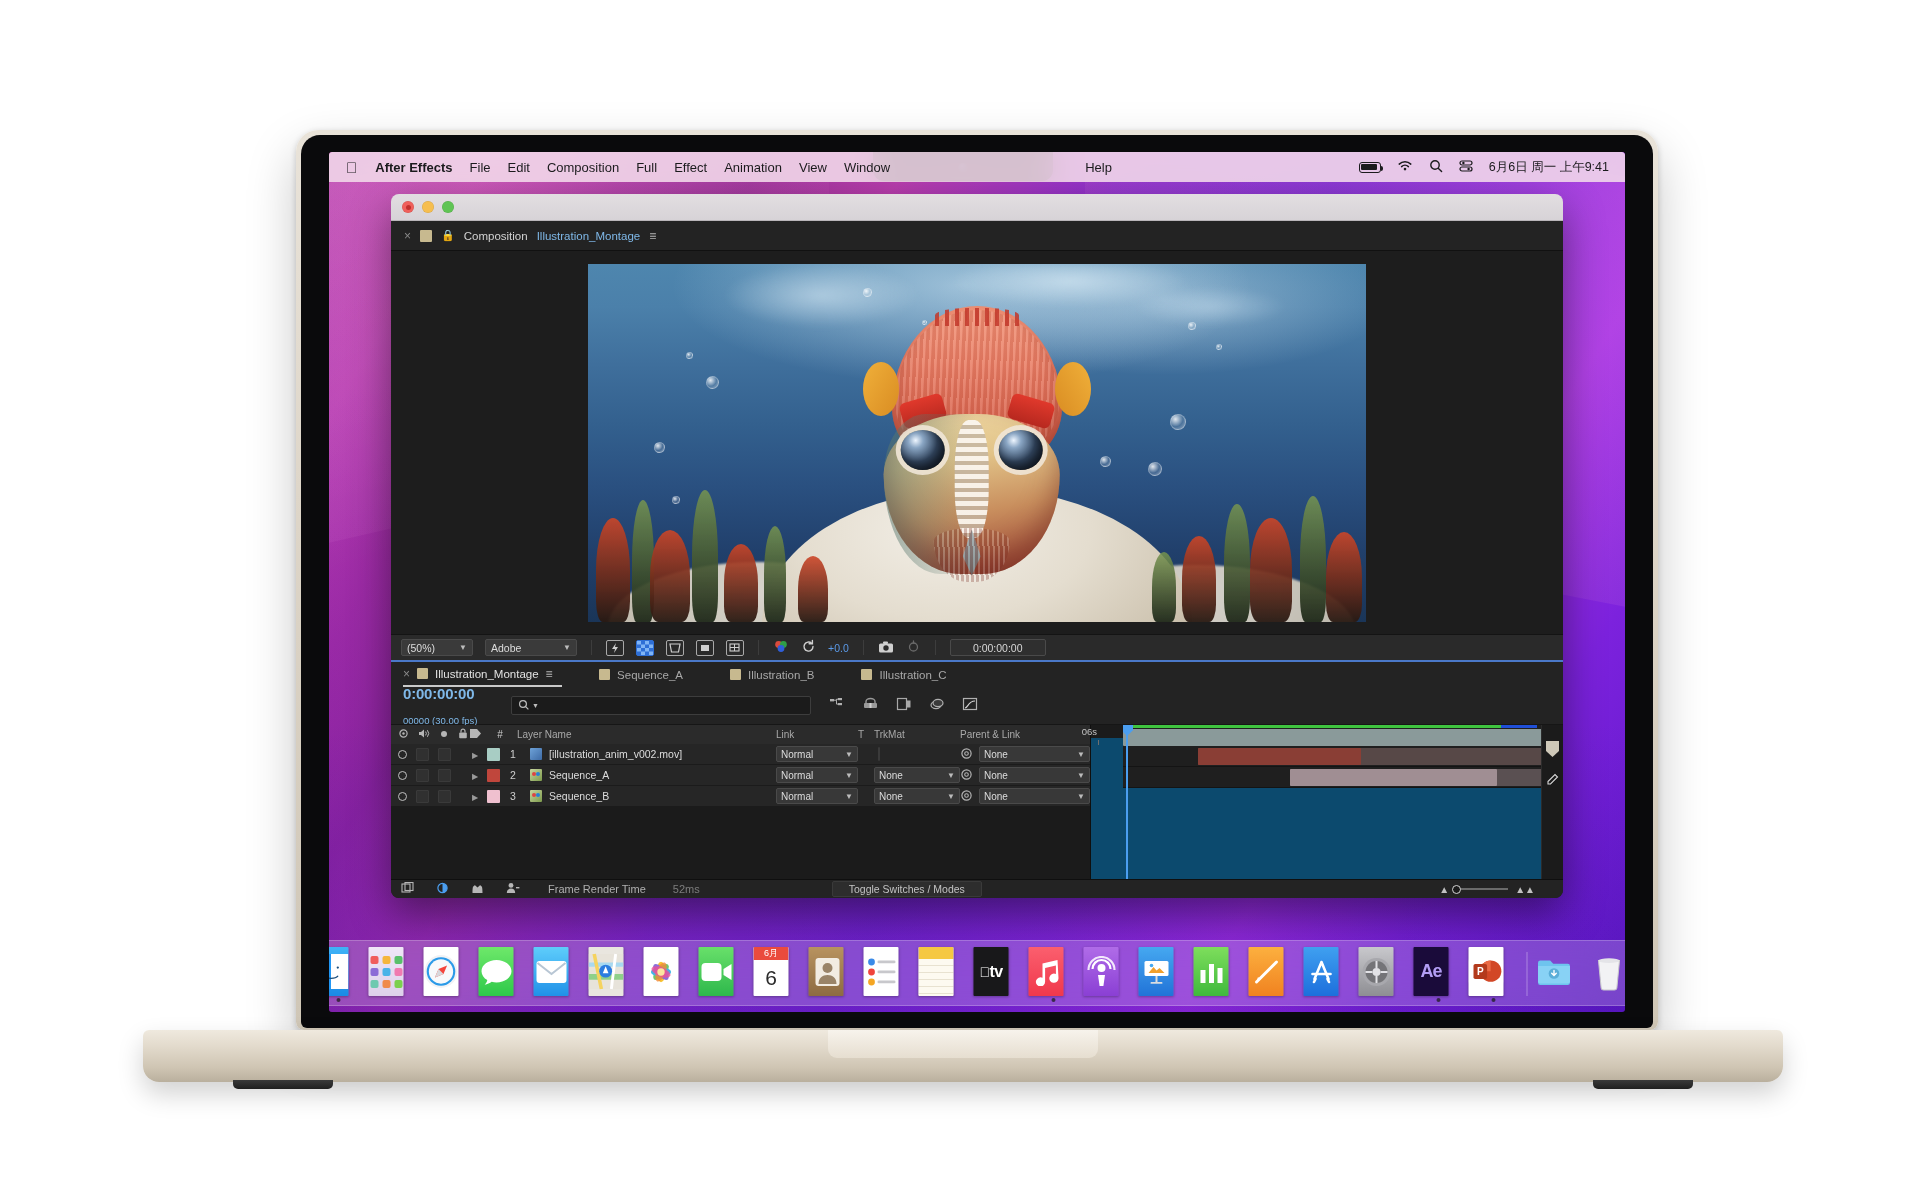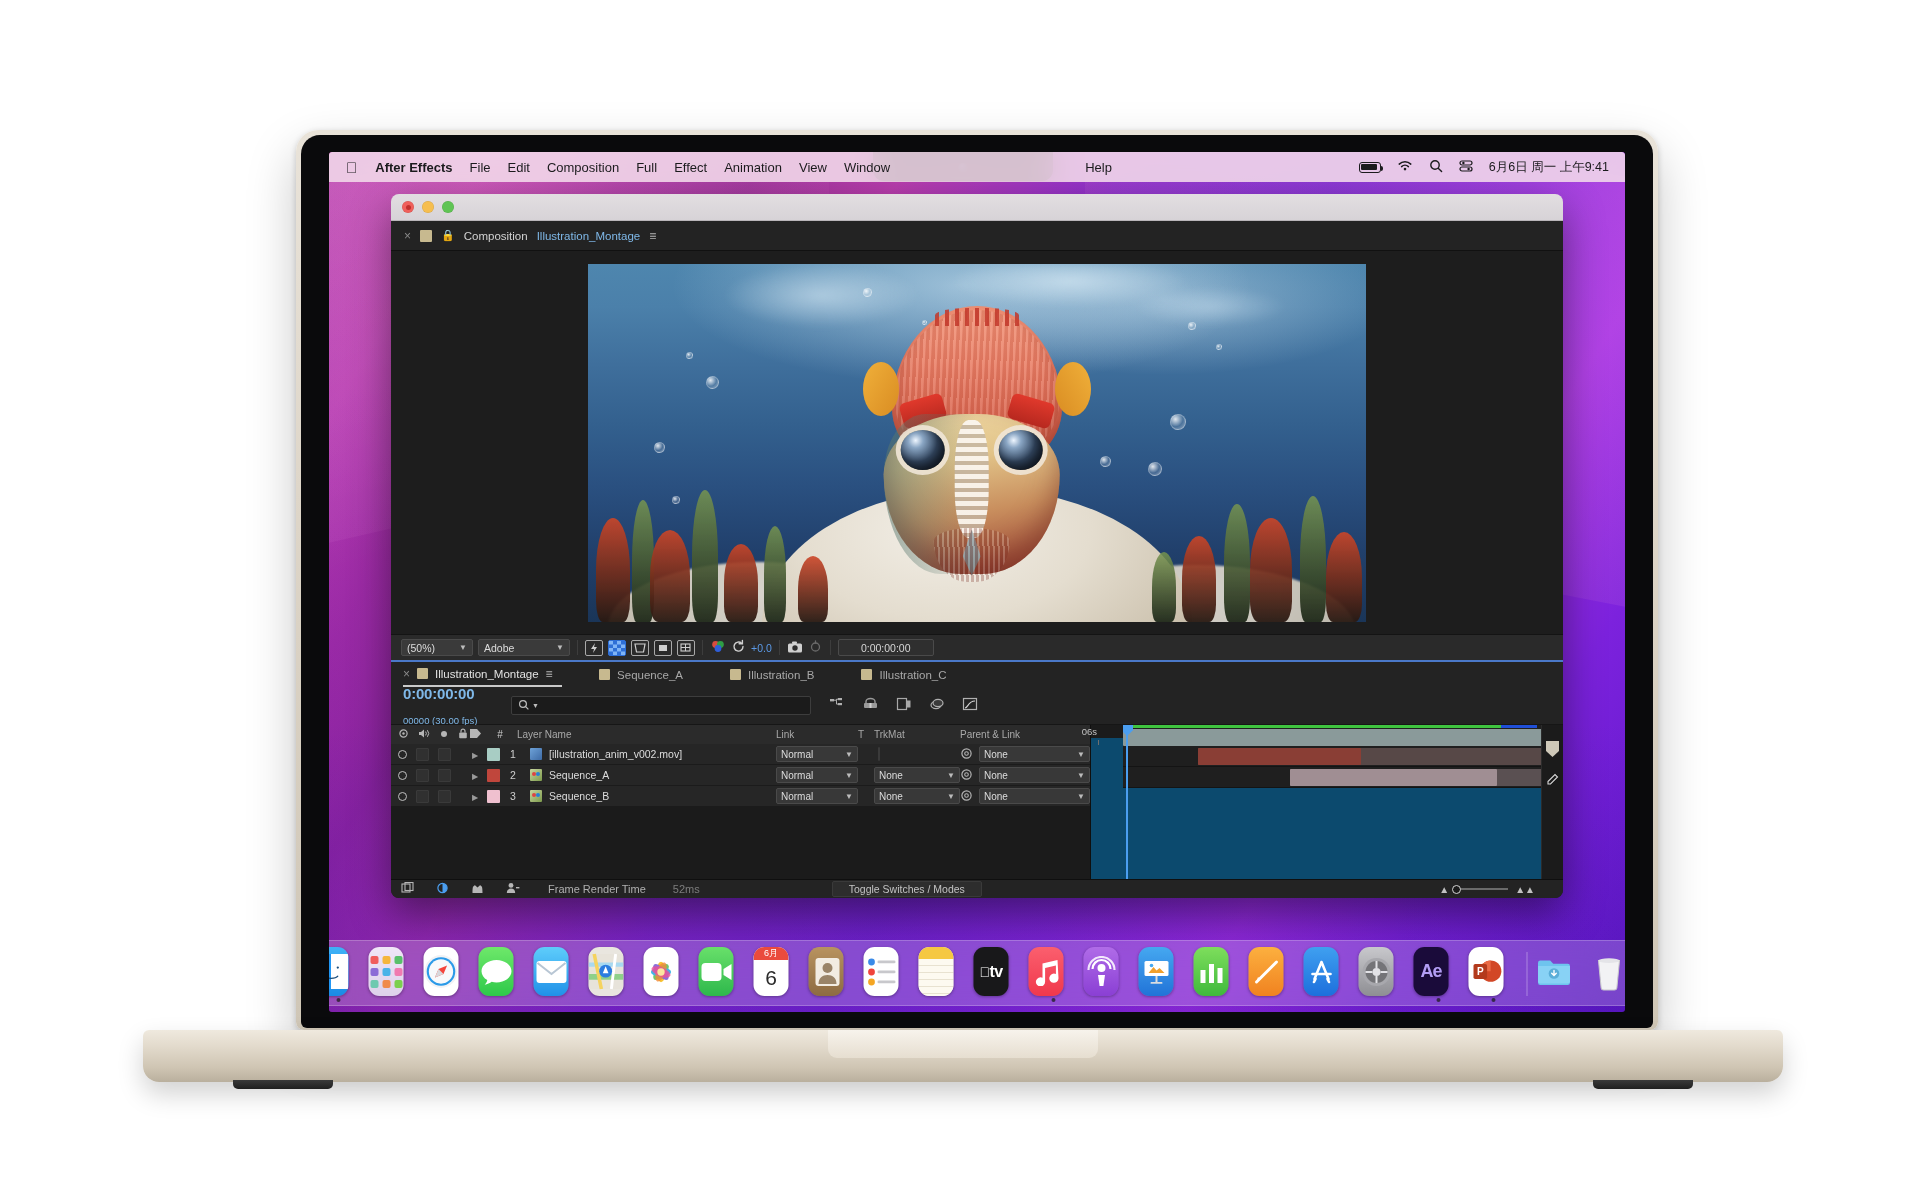--- a/index.html
+++ b/index.html
@@ -332,21 +332,21 @@
   }
   .weed.green {
     background: linear-gradient(0deg, rgba(30,40,25,.95), rgba(120,150,80,.85));
   }
 
   
   #viewer-toolbar {
     height: 26px; flex: none;
     background: #2a2a2a;
     border-top: 1px solid #141414;
-    display: flex; align-items: center; gap: 5px;
+    display: flex; align-items: center; gap: 12px;
     padding: 0 10px;
     font-size: 11px; color: #cfcfcf;
   }
   .vt-select {
     height: 17px; background: #3a3a3a; border: 1px solid #4a4a4a;
     border-radius: 2px; display: flex; align-items: center;
     justify-content: space-between; padding: 0 5px; gap: 10px;
     font-size: 10.5px; color: #dcdcdc;
   }
   #vt-zoom { width: 72px; }
@@ -514,21 +514,21 @@
     display: flex; align-items: flex-end; gap: 6px;
     padding: 6px 7px 9px;
     background: rgba(255,255,255,.20);
     border: 1px solid rgba(255,255,255,.22);
     border-radius: 18px;
     backdrop-filter: blur(18px);
     z-index: 45;
   }
   .dock-item { position: relative; width: 49px; height: 49px; }
   .dock-tile {
-    width: 35px; height: 49px; border-radius: 11px;
+    width: 35px; height: 49px; border-radius: 1px;
     display: flex; align-items: center; justify-content: center;
     font-size: 20px; color: #fff;
     box-shadow: 0 1px 3px rgba(0,0,0,.3);
     overflow: hidden; position: relative;
   }
   .dock-dot {
     position: absolute; left: 50%; transform: translateX(-50%);
     bottom: -6px; width: 4px; height: 4px; border-radius: 50%;
     background: rgba(30,30,30,.75);
   }

